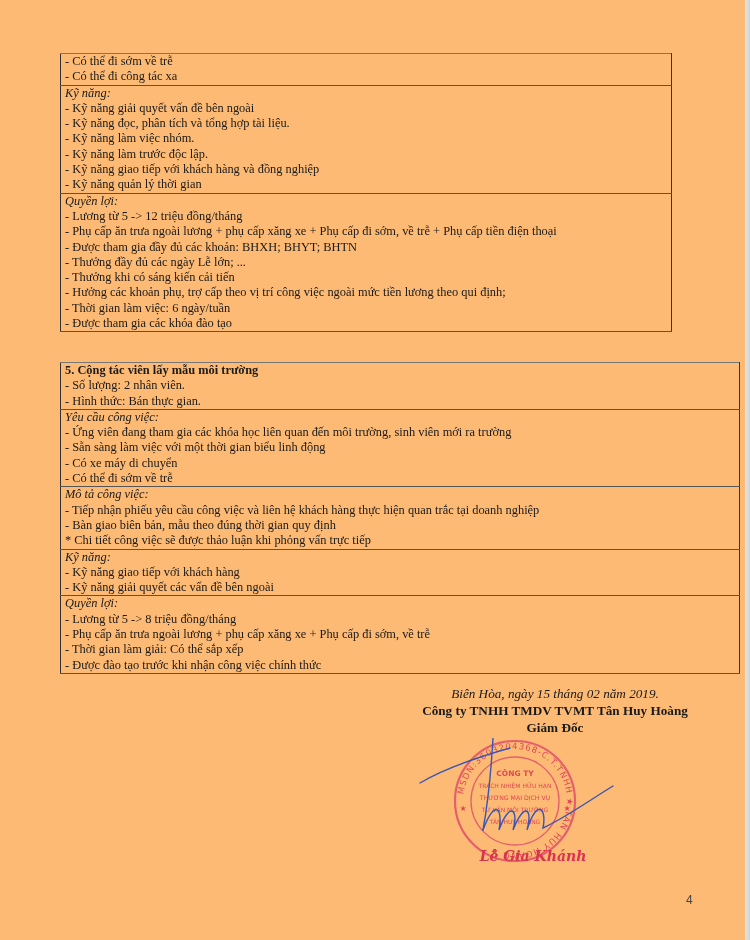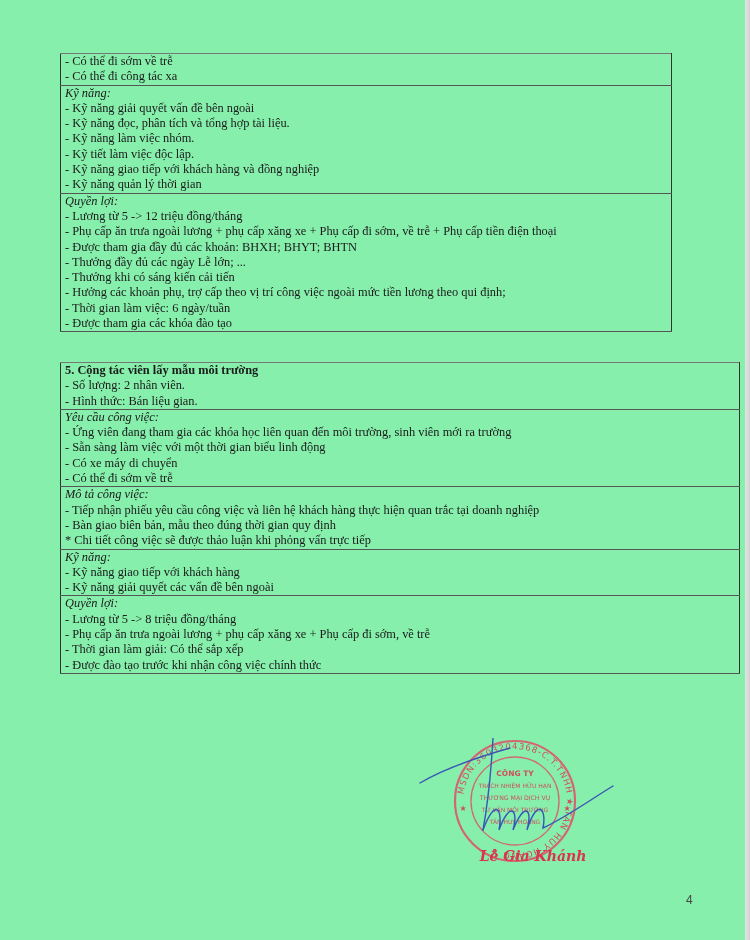--- a/index.html
+++ b/index.html
@@ -13,21 +13,21 @@
     position: relative;
     overflow: hidden;
     font-family: "Liberation Serif", "DejaVu Serif", serif;
     color: #1a1a1a;
   }
   .page {
     position: absolute;
     left: 0; top: 0;
     width: 745px;
     height: 940px;
-    background: #86efac;
+    background: #fdba74;
   }
   .page-edge {
     position: absolute;
     right: 0; top: 0;
     width: 5px;
     height: 940px;
     background: linear-gradient(to right, #e4e4e4, #d2d2d2);
   }
   table.job {
     position: absolute;
@@ -89,21 +89,21 @@
         <span class="line">- Có thể đi sớm về trễ</span>
         <span class="line">- Có thể đi công tác xa</span>
       </td>
     </tr>
     <tr>
       <td>
         <span class="line heading-italic">Kỹ năng:</span>
         <span class="line">- Kỹ năng giải quyết vấn đề bên ngoài</span>
         <span class="line">- Kỹ năng đọc, phân tích và tổng hợp tài liệu.</span>
         <span class="line">- Kỹ năng làm việc nhóm.</span>
-        <span class="line">- Kỹ tiết làm việc độc lập.</span>
+        <span class="line">- Kỹ năng làm trước độc lập.</span>
         <span class="line">- Kỹ năng giao tiếp với khách hàng và đồng nghiệp</span>
         <span class="line">- Kỹ năng quản lý thời gian</span>
       </td>
     </tr>
     <tr>
       <td>
         <span class="line heading-italic">Quyền lợi:</span>
         <span class="line">- Lương từ 5 -&gt; 12 triệu đồng/tháng</span>
         <span class="line">- Phụ cấp ăn trưa ngoài lương + phụ cấp xăng xe + Phụ cấp đi sớm, về trễ + Phụ cấp tiền điện thoại</span>
         <span class="line">- Được tham gia đầy đủ các khoản: BHXH; BHYT; BHTN</span>
@@ -116,21 +116,21 @@
     </tr>
   </tbody>
     </table>
 
   <table class="job" id="table-2">
     <tbody>
         <tr>
       <td>
         <span class="line heading-bold">5. Cộng tác viên lấy mẫu môi trường</span>
         <span class="line">- Số lượng: 2 nhân viên.</span>
-        <span class="line">- Hình thức: Bán liệu gian.</span>
+        <span class="line">- Hình thức: Bán thực gian.</span>
       </td>
     </tr>
     <tr>
       <td>
         <span class="line heading-italic">Yêu cầu công việc:</span>
         <span class="line">- Ứng viên đang tham gia các khóa học liên quan đến môi trường, sinh viên mới ra trường</span>
         <span class="line">- Sẵn sàng làm việc với một thời gian biểu linh động</span>
         <span class="line">- Có xe máy di chuyển</span>
         <span class="line">- Có thể đi sớm về trễ</span>
       </td>
@@ -155,20 +155,25 @@
         <span class="line heading-italic">Quyền lợi:</span>
         <span class="line">- Lương từ 5 -&gt; 8 triệu đồng/tháng</span>
         <span class="line">- Phụ cấp ăn trưa ngoài lương + phụ cấp xăng xe + Phụ cấp đi sớm, về trễ</span>
         <span class="line">- Thời gian làm giải: Có thể sắp xếp</span>
         <span class="line">- Được đào tạo trước khi nhận công việc chính thức</span>
       </td>
     </tr>
   </tbody>
     </table>
 
+  <div class="closing" style="top:685px;">
+    <div class="date">Biên Hòa, ngày 15 tháng 02 năm 2019.</div>
+    <div class="company">Công ty TNHH TMDV TVMT Tân Huy Hoàng</div>
+    <div class="title">Giám Đốc</div>
+  </div>
 
   <div class="stamp-area">
     <svg width="200" height="135" viewBox="0 0 200 135">
       <defs>
         <path id="ringPath" d="M 100 63 m -52 0 a 52 52 0 1 1 104 0 a 52 52 0 1 1 -104 0"></path>
       </defs>
       <g opacity="0.85">
         <circle cx="100" cy="63" r="60" fill="none" stroke="#e0506a" stroke-width="2.2"></circle>
         <circle cx="100" cy="63" r="44" fill="none" stroke="#e0506a" stroke-width="1.3"></circle>
         <text font-family="DejaVu Sans, sans-serif" font-size="8.5" fill="#d9344f" letter-spacing="1">

